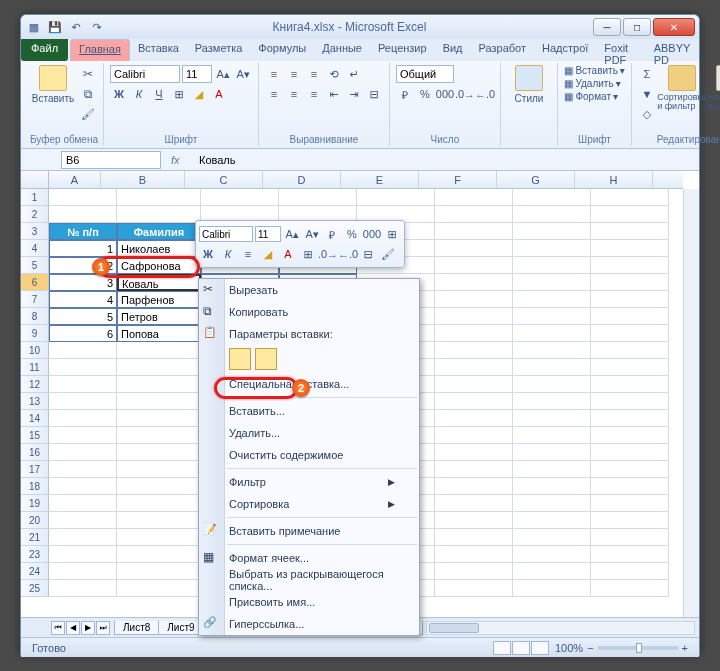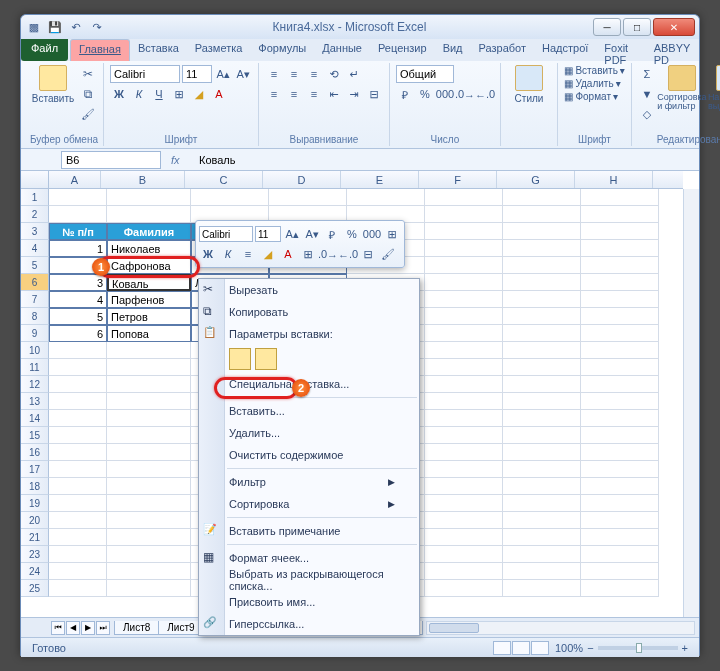--- a/index.html
+++ b/index.html
@@ -33,21 +33,21 @@
 .fval { flex: 1; font-size: 11px; padding: 0 4px; }
 .sheet { position: relative; height: 446px; background: #fff; overflow: hidden; }
 .colheads { position: absolute; top: 0; left: 0; right: 16px; height: 18px; display: flex; background: linear-gradient(#f8faff,#e4ecf7); border-bottom: 1px solid #b0c4de; }
 .corner { width: 28px; border-right: 1px solid #b0c4de; }
 .ch { width: 78px; border-right: 1px solid #c8d6e8; text-align: center; font-size: 11px; color: #3a5a8a; line-height: 18px; }
 .ch:nth-child(2){width:52px;} .ch:nth-child(3){width:84px;}
 .rows { position: absolute; top: 18px; left: 0; right: 16px; bottom: 0; }
 .row { display: flex; height: 17px; }
 .rh { width: 28px; background: linear-gradient(90deg,#f8faff,#e4ecf7); border-right: 1px solid #b0c4de; border-bottom: 1px solid #c8d6e8; text-align: center; font-size: 10px; color: #3a5a8a; line-height: 17px; }
 .cell { border-right: 1px solid #d4dce8; border-bottom: 1px solid #d4dce8; font-size: 11px; padding: 0 3px; line-height: 17px; overflow: hidden; white-space: nowrap; }
-.cell.c-a{width:58px;} .cell.c-b{width:84px;} .cell.c-c,.cell.c-d,.cell.c-e,.cell.c-f,.cell.c-g,.cell.c-h,.cell.c-i,.cell.c-j{width:78px;}
+.cell.c-a{width:68px;} .cell.c-b{width:84px;} .cell.c-c,.cell.c-d,.cell.c-e,.cell.c-f,.cell.c-g,.cell.c-h,.cell.c-i,.cell.c-j{width:78px;}
 .hdr-cell { background: #2a9fd8; color: #fff; font-weight: bold; border: 1px solid #5a7aaa; text-align: center; }
 .data-cell { border: 1px solid #5a7aaa; }
 .data-cell.num { text-align: right; }
 .selected-row .rh { background: #f8d080; }
 .selected-cell { border: 2px solid #333 !important; background: #fff; }
 .vscroll { position: absolute; top: 18px; right: 0; width: 16px; bottom: 0; background: #eef2f8; border-left: 1px solid #c8d6e8; }
 .sheet-tabs { height: 20px; background: #e4ecf7; border-top: 1px solid #b0c4de; display: flex; align-items: center; padding-left: 30px; }
 .navbtns { display: flex; gap: 1px; margin-right: 4px; }
 .navbtn { width: 14px; height: 14px; border: 1px solid #a0b8d8; background: #f8faff; font-size: 8px; display: flex; align-items: center; justify-content: center; }
 .stab { padding: 1px 8px; font-size: 10px; background: #f4f8fe; border: 1px solid #a0b8d8; border-top: none; margin-right: -1px; }

